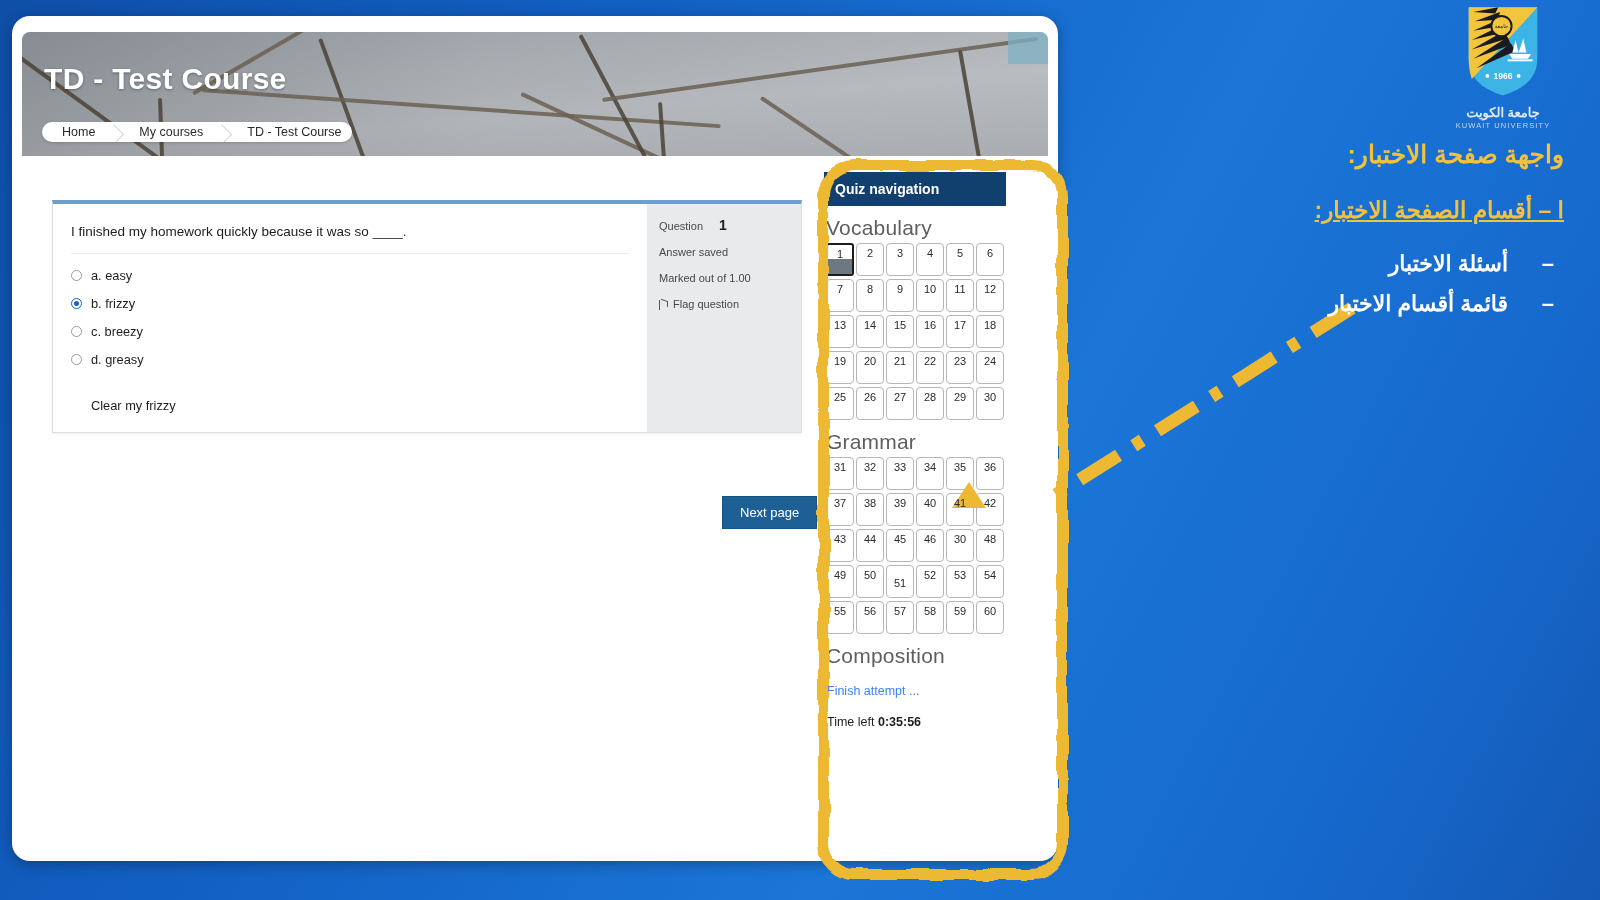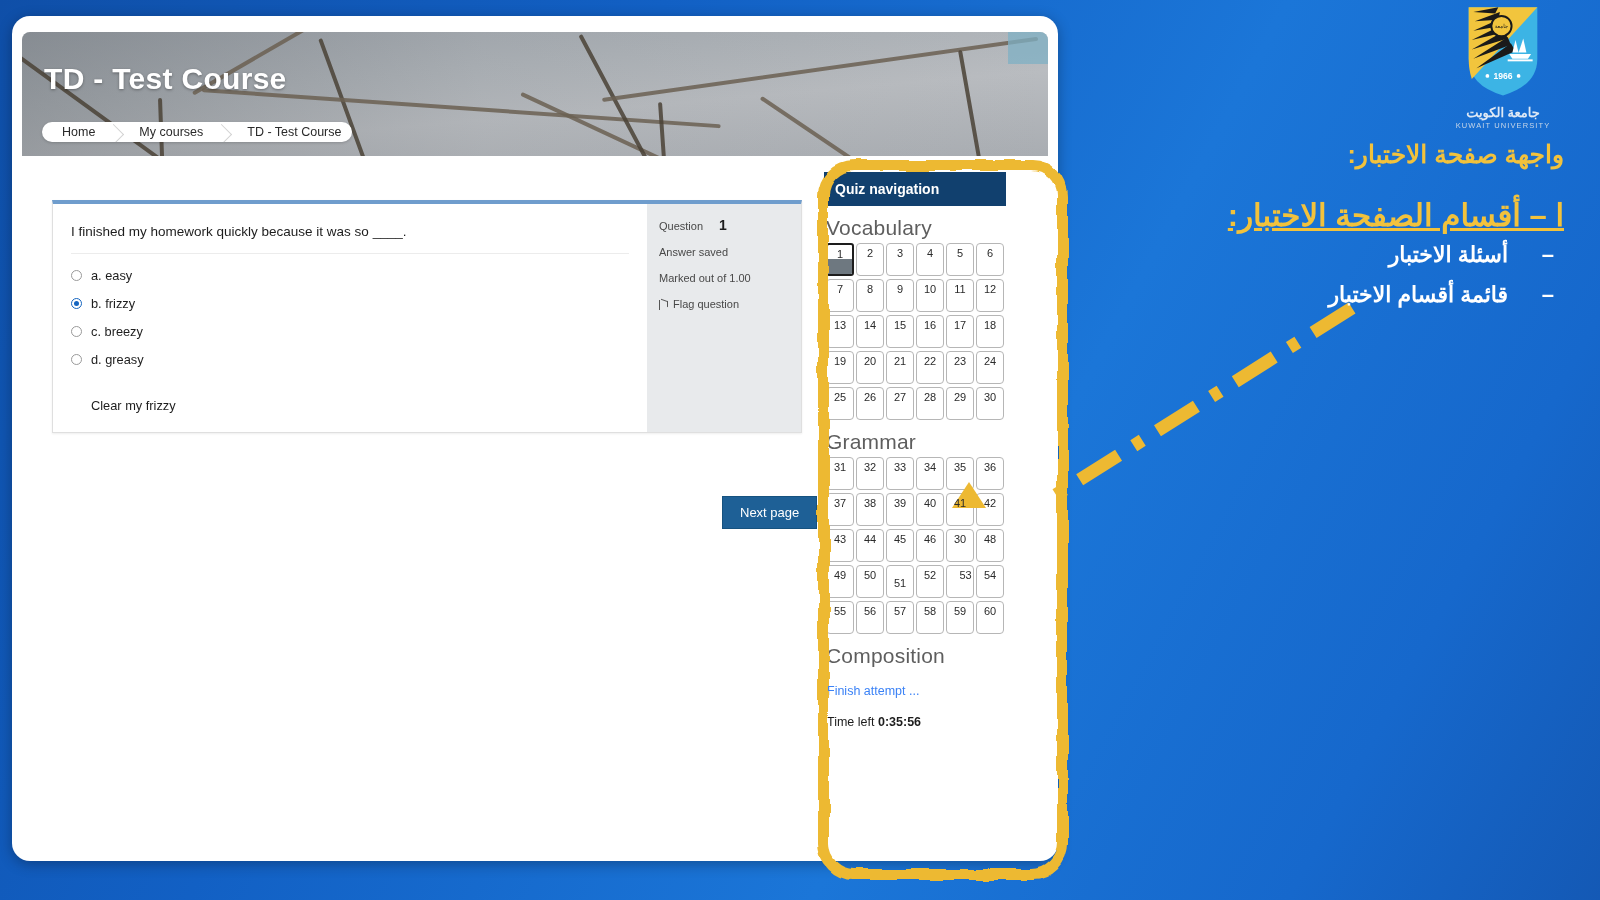--- a/index.html
+++ b/index.html
@@ -362,25 +362,25 @@
     direction: rtl;
     text-align: right;
   }
   #rtl-heading {
     font-size: 25px;
     font-weight: bold;
     color: #f2c23c;
     margin-bottom: 28px;
   }
   #rtl-subheading {
-    font-size: 31px;
+    font-size: 23px;
     font-weight: bold;
     color: #f2c23c;
     text-decoration: underline;
-    margin-bottom: 8px;
+    margin-bottom: 27px;
   }
   .rtl-bullet {
     font-size: 22px;
     font-weight: bold;
     color: #ffffff;
     margin-bottom: 14px;
     padding-right: 56px;
     position: relative;
   }
   .rtl-bullet .dash {
@@ -653,21 +653,21 @@
                 <div class="qbox">
                   <span style="position: relative; z-index: 2;">50</span>
                 </div>
                 <div class="qbox">
                   <span style="position: relative; z-index: 2; margin-top: 8px;">51</span>
                 </div>
                 <div class="qbox">
                   <span style="position: relative; z-index: 2;">52</span>
                 </div>
                 <div class="qbox">
-                  <span style="position: relative; z-index: 2; padding-left: 11px;">53</span>
+                  <span style="position: relative; z-index: 2;">53</span>
                 </div>
                 <div class="qbox">
                   <span style="position: relative; z-index: 2;">54</span>
                 </div>
                 <div class="qbox">
                   <span style="position: relative; z-index: 2;">55</span>
                 </div>
                 <div class="qbox">
                   <span style="position: relative; z-index: 2;">56</span>
                 </div>

